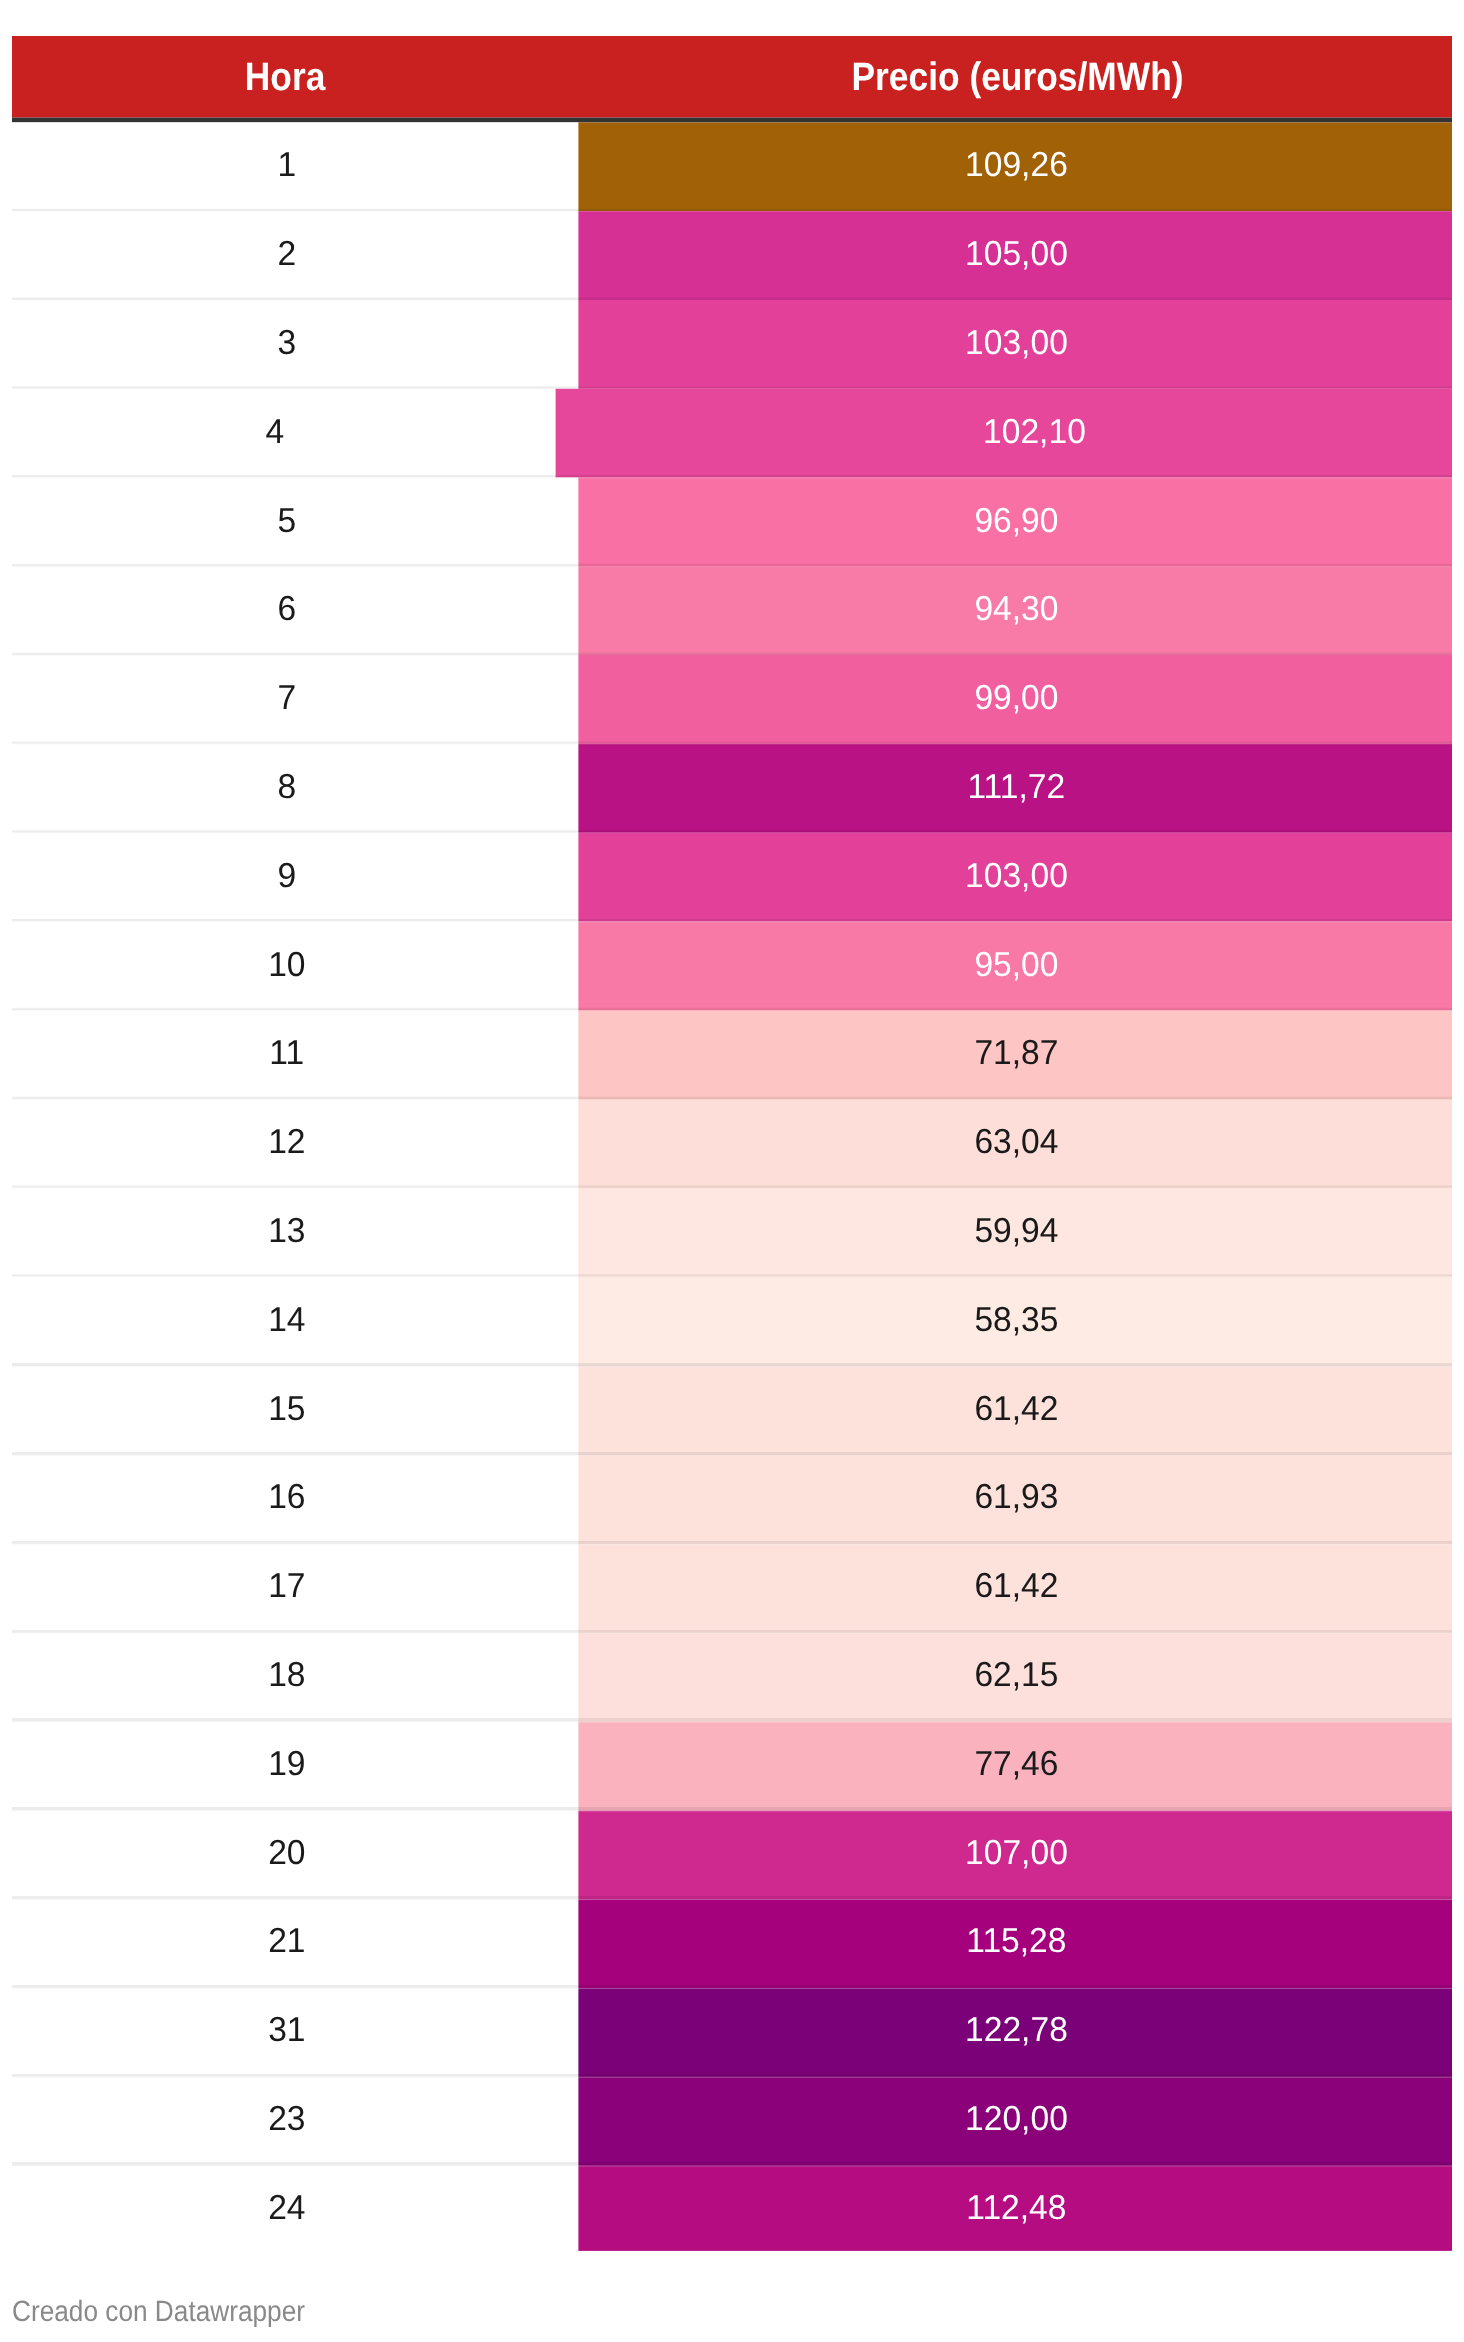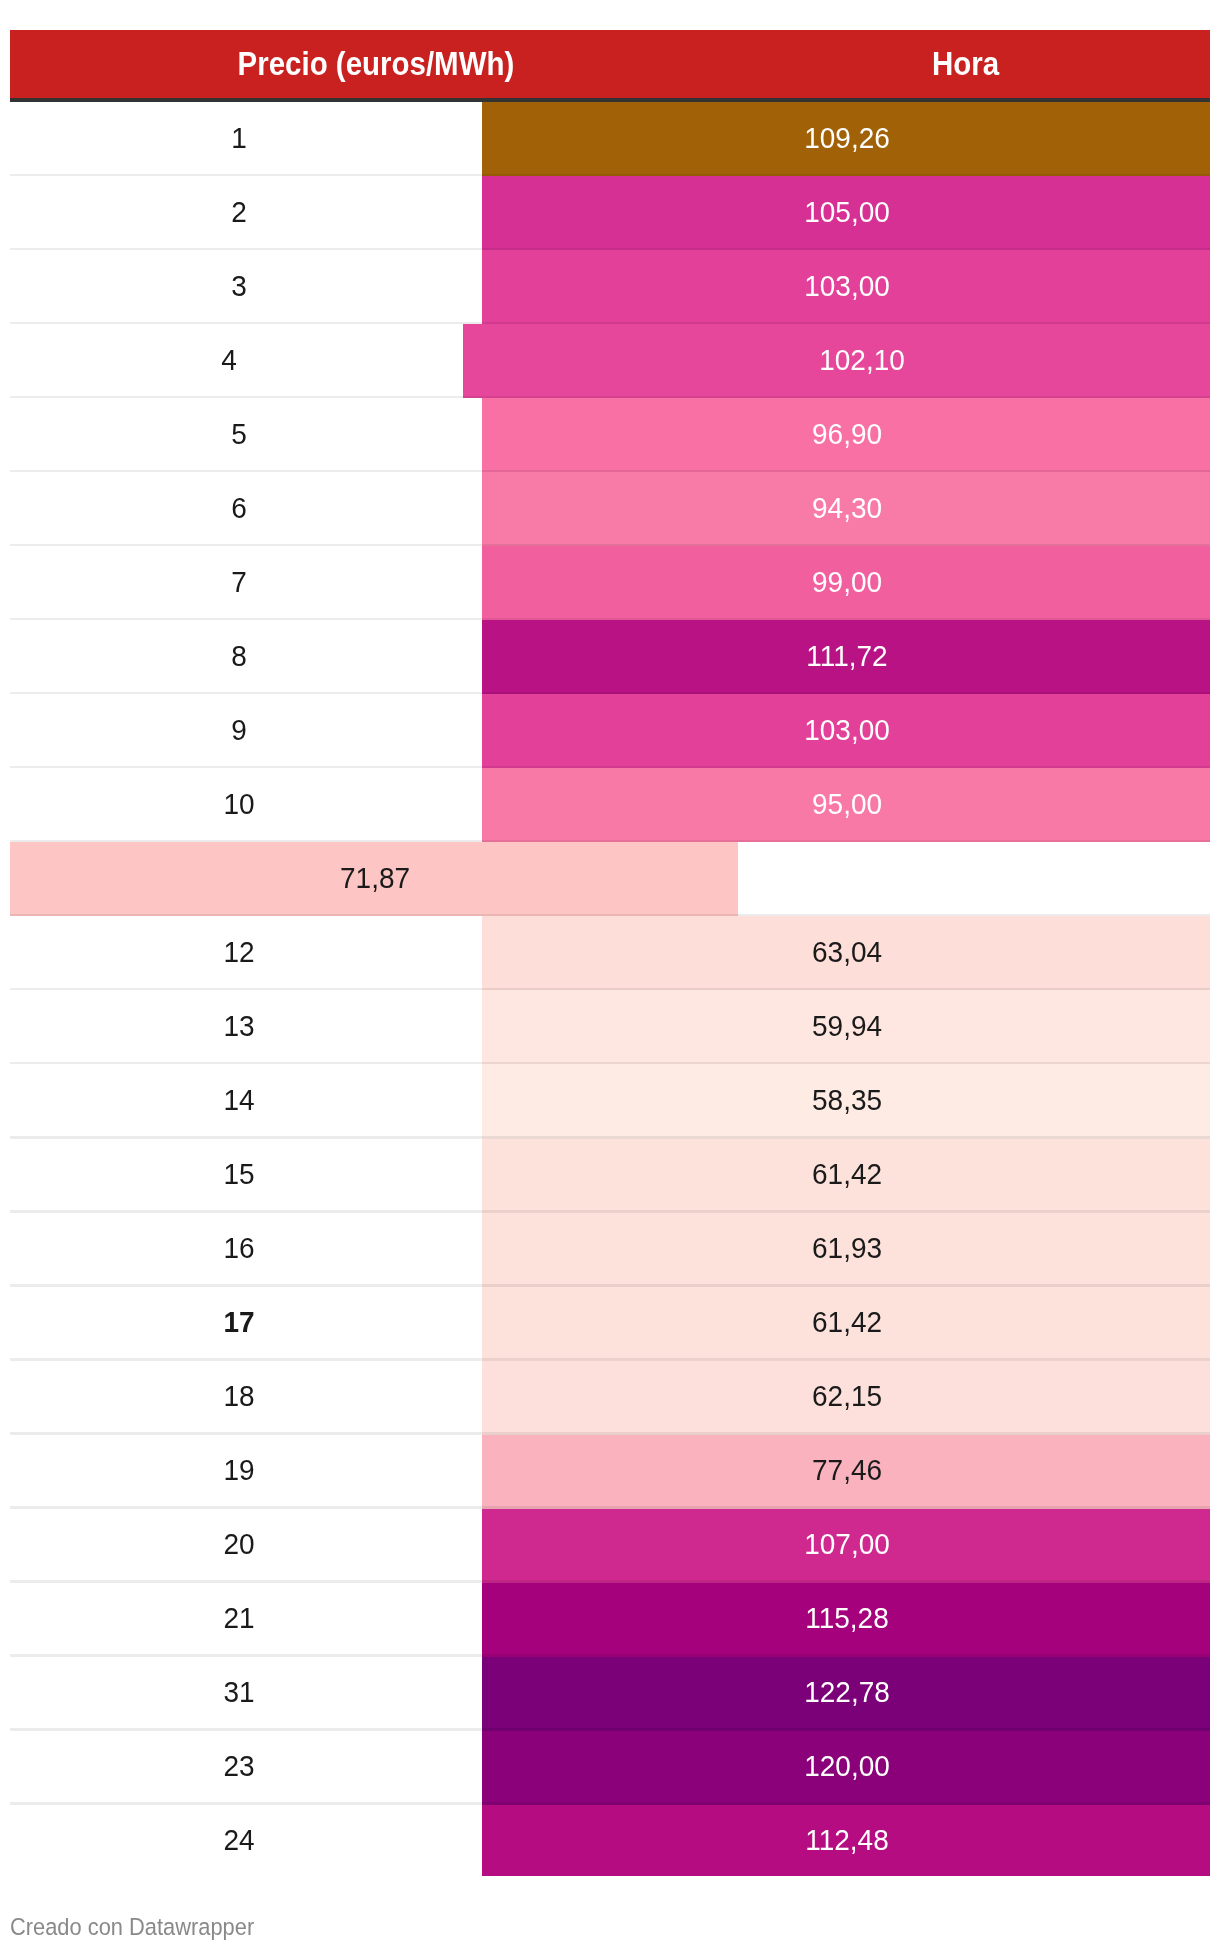--- a/index.html
+++ b/index.html
@@ -35,22 +35,22 @@
 
   .footer { position: absolute; left: 10px; top: 1913.4px; font-size: 24.5px; color: #898989; line-height: 28px; text-align: center; }
   .footer > span { display: inline-block; transform: scaleX(0.892) translateZ(0); transform-origin: left center; }
 </style>
 </head>
 <body style="background: rgb(255, 255, 255);">
 
 <div class="chart-root">
   <div class="dw-table">
     <div class="hdr-row" style="background: rgb(201, 33, 31);">
+      <div class="hdr-cell col-hora" style="color: rgb(255, 255, 255);"><span>Hora</span></div>
       <div class="hdr-cell col-precio" style="color: rgb(255, 255, 255);"><span>Precio (euros/MWh)</span></div>
-      <div class="hdr-cell col-hora" style="color: rgb(255, 255, 255);"><span>Hora</span></div>
     </div>
     <div class="hdr-rule" style="background: rgb(51, 51, 51);"></div>
     <div id="tbody">
         <div class="t-row">
           <div class="cell-hora" style="color: rgb(26, 26, 26);"><span>1</span></div>
           <div class="cell-precio" style="background: #a16207; color: rgb(255, 255, 255);"><span>109,26</span></div>
           <div class="rule" style="background: rgba(0, 0, 0, 0.075);"></div>
         </div>
         <div class="t-row">
           <div class="cell-hora" style="color: rgb(26, 26, 26);"><span>2</span></div>
@@ -91,20 +91,21 @@
           <div class="cell-hora" style="color: rgb(26, 26, 26);"><span>9</span></div>
           <div class="cell-precio" style="background: rgb(226, 64, 153); color: rgb(255, 255, 255);"><span>103,00</span></div>
           <div class="rule" style="background: rgba(0, 0, 0, 0.075);"></div>
         </div>
         <div class="t-row">
           <div class="cell-hora" style="color: rgb(26, 26, 26);"><span>10</span></div>
           <div class="cell-precio" style="background: rgb(248, 120, 166); color: rgb(255, 255, 255);"><span>95,00</span></div>
           <div class="rule" style="background: rgba(0, 0, 0, 0.075);"></div>
         </div>
         <div class="t-row">
+          <div class="cell-hora" style="color: rgb(26, 26, 26);"><span>11</span></div>
           <div class="cell-precio" style="background: rgb(253, 197, 195); color: rgb(26, 26, 26);"><span>71,87</span></div>
           <div class="rule" style="background: rgba(0, 0, 0, 0.075);"></div>
         </div>
         <div class="t-row">
           <div class="cell-hora" style="color: rgb(26, 26, 26);"><span>12</span></div>
           <div class="cell-precio" style="background: rgb(253, 222, 216); color: rgb(26, 26, 26);"><span>63,04</span></div>
           <div class="rule" style="background: rgba(0, 0, 0, 0.075);"></div>
         </div>
         <div class="t-row">
           <div class="cell-hora" style="color: rgb(26, 26, 26);"><span>13</span></div>
@@ -120,21 +121,21 @@
           <div class="cell-hora" style="color: rgb(26, 26, 26);"><span>15</span></div>
           <div class="cell-precio" style="background: rgb(253, 226, 220); color: rgb(26, 26, 26);"><span>61,42</span></div>
           <div class="rule" style="background: rgba(0, 0, 0, 0.075);"></div>
         </div>
         <div class="t-row">
           <div class="cell-hora" style="color: rgb(26, 26, 26);"><span>16</span></div>
           <div class="cell-precio" style="background: rgb(253, 225, 219); color: rgb(26, 26, 26);"><span>61,93</span></div>
           <div class="rule" style="background: rgba(0, 0, 0, 0.075);"></div>
         </div>
         <div class="t-row">
-          <div class="cell-hora" style="color: rgb(26, 26, 26); font-weight: bold;"><span>17</span></div>
+          <div class="cell-hora" style="color: rgb(26, 26, 26);"><span>17</span></div>
           <div class="cell-precio" style="background: rgb(253, 226, 220); color: rgb(26, 26, 26);"><span>61,42</span></div>
           <div class="rule" style="background: rgba(0, 0, 0, 0.075);"></div>
         </div>
         <div class="t-row">
           <div class="cell-hora" style="color: rgb(26, 26, 26);"><span>18</span></div>
           <div class="cell-precio" style="background: rgb(253, 224, 219); color: rgb(26, 26, 26);"><span>62,15</span></div>
           <div class="rule" style="background: rgba(0, 0, 0, 0.075);"></div>
         </div>
         <div class="t-row">
           <div class="cell-hora" style="color: rgb(26, 26, 26);"><span>19</span></div>

